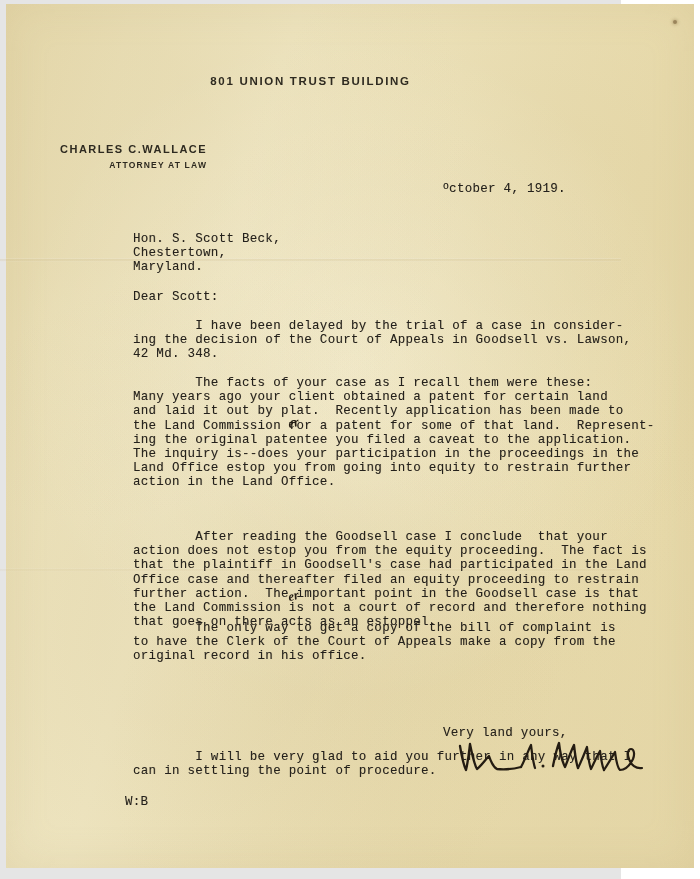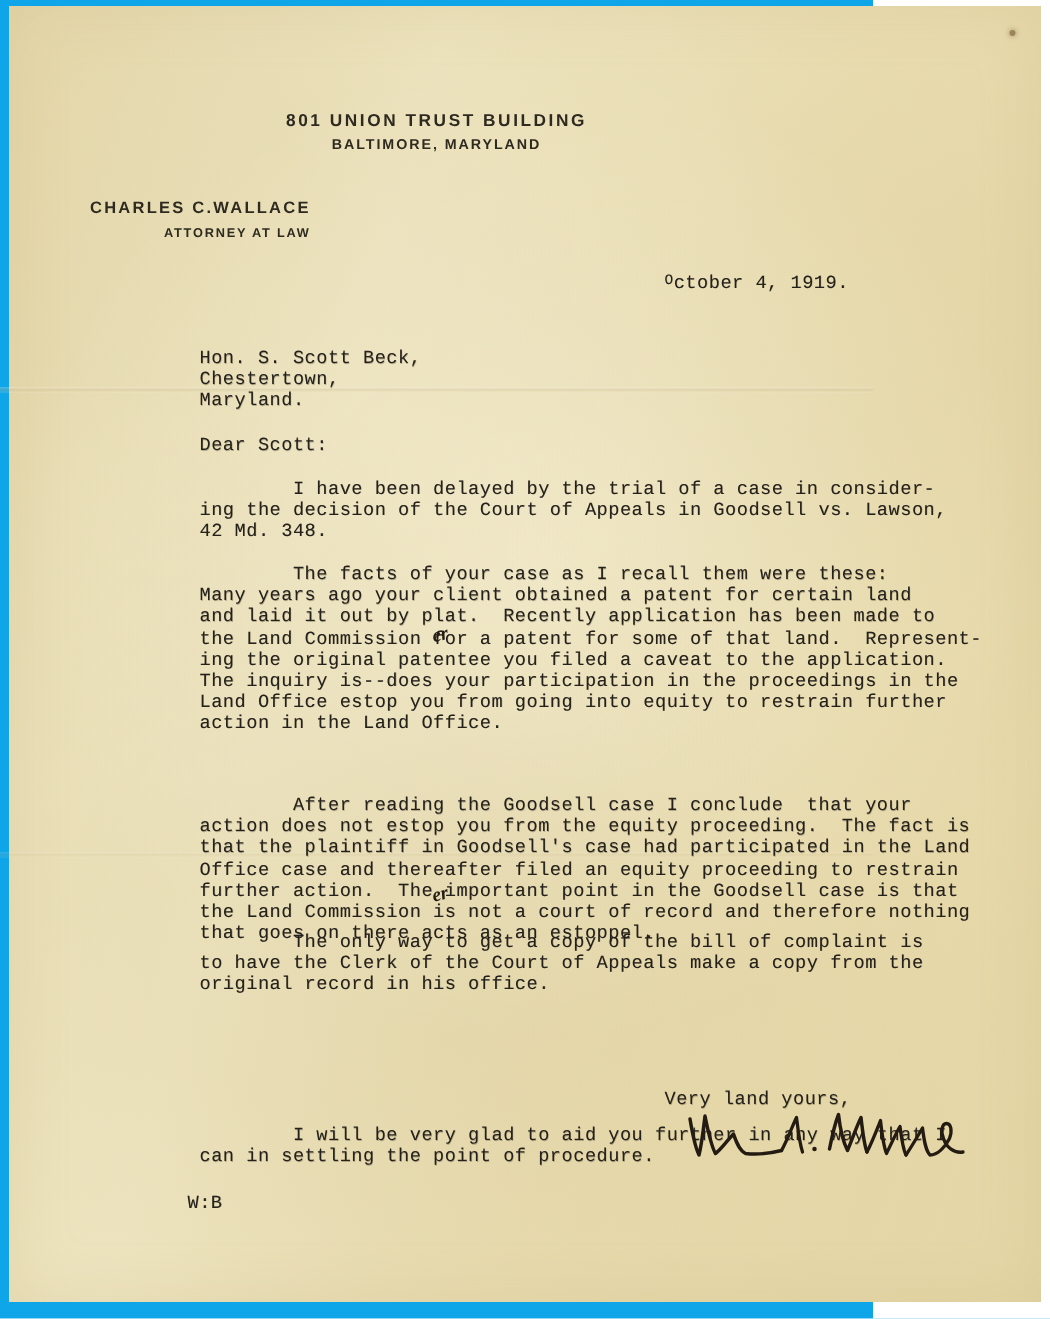--- a/index.html
+++ b/index.html
@@ -12,21 +12,22 @@
     height: 879px;
     overflow: hidden;
     font-family: "Liberation Mono", "DejaVu Sans Mono", monospace;
   }
 
   
   #page {
     position: relative;
     width: 582px;
     height: 879px;
-    background: #0ea5e9;
+    background: #e5e5e5;
+    padding-left: 39px;
   }
   #paper {
     position: absolute;
     left: 6px;
     top: 4px;
     width: 688px;
     height: 864px;
     background:
       radial-gradient(ellipse 70% 55% at 50% 42%, rgba(255,252,233,0.55) 0%, rgba(255,252,233,0) 70%),
       linear-gradient(105deg, #e8dcb0 0%, #ece2bb 14%, #efe6c2 32%, #ece1b8 52%, #e9dcae 74%, #e6d8a8 100%);
@@ -101,20 +102,21 @@
     position: absolute;
     left: 60px;
     top: 133px;
     font-family: "Liberation Sans", "DejaVu Sans", sans-serif;
     font-weight: bold;
     color: #2e2a20;
   }
   .att-name {
     font-size: 11px;
     letter-spacing: 1.5px;
+    margin-top: 10px;
   }
   .att-title {
     font-size: 8.5px;
     letter-spacing: 1.2px;
     margin-top: 5px;
     margin-left: 19px;
     text-align: right;
   }
 
   
@@ -178,21 +180,20 @@
 <div id="page">
   <div id="paper"></div>
 
   <div class="crease c1"></div>
   <div class="crease c2"></div>
   <div class="speck" style="left:673px; top:20px;"></div>
 
   <div id="content">
 
     <div class="letterhead lh-line1">801 UNION TRUST BUILDING</div>
-    <div class="letterhead lh-line2">BALTIMORE, MARYLAND</div>
 
     <div class="attorney">
       <div class="att-name">CHARLES C.WALLACE</div>
       <div class="att-title">ATTORNEY AT LAW</div>
     </div>
 
     <div class="tw date"><span class="raised">O</span><span>ctober 4, 1919.</span></div>
 
     <div class="tw addressee">Hon. S. Scott Beck,
 Chestertown,

